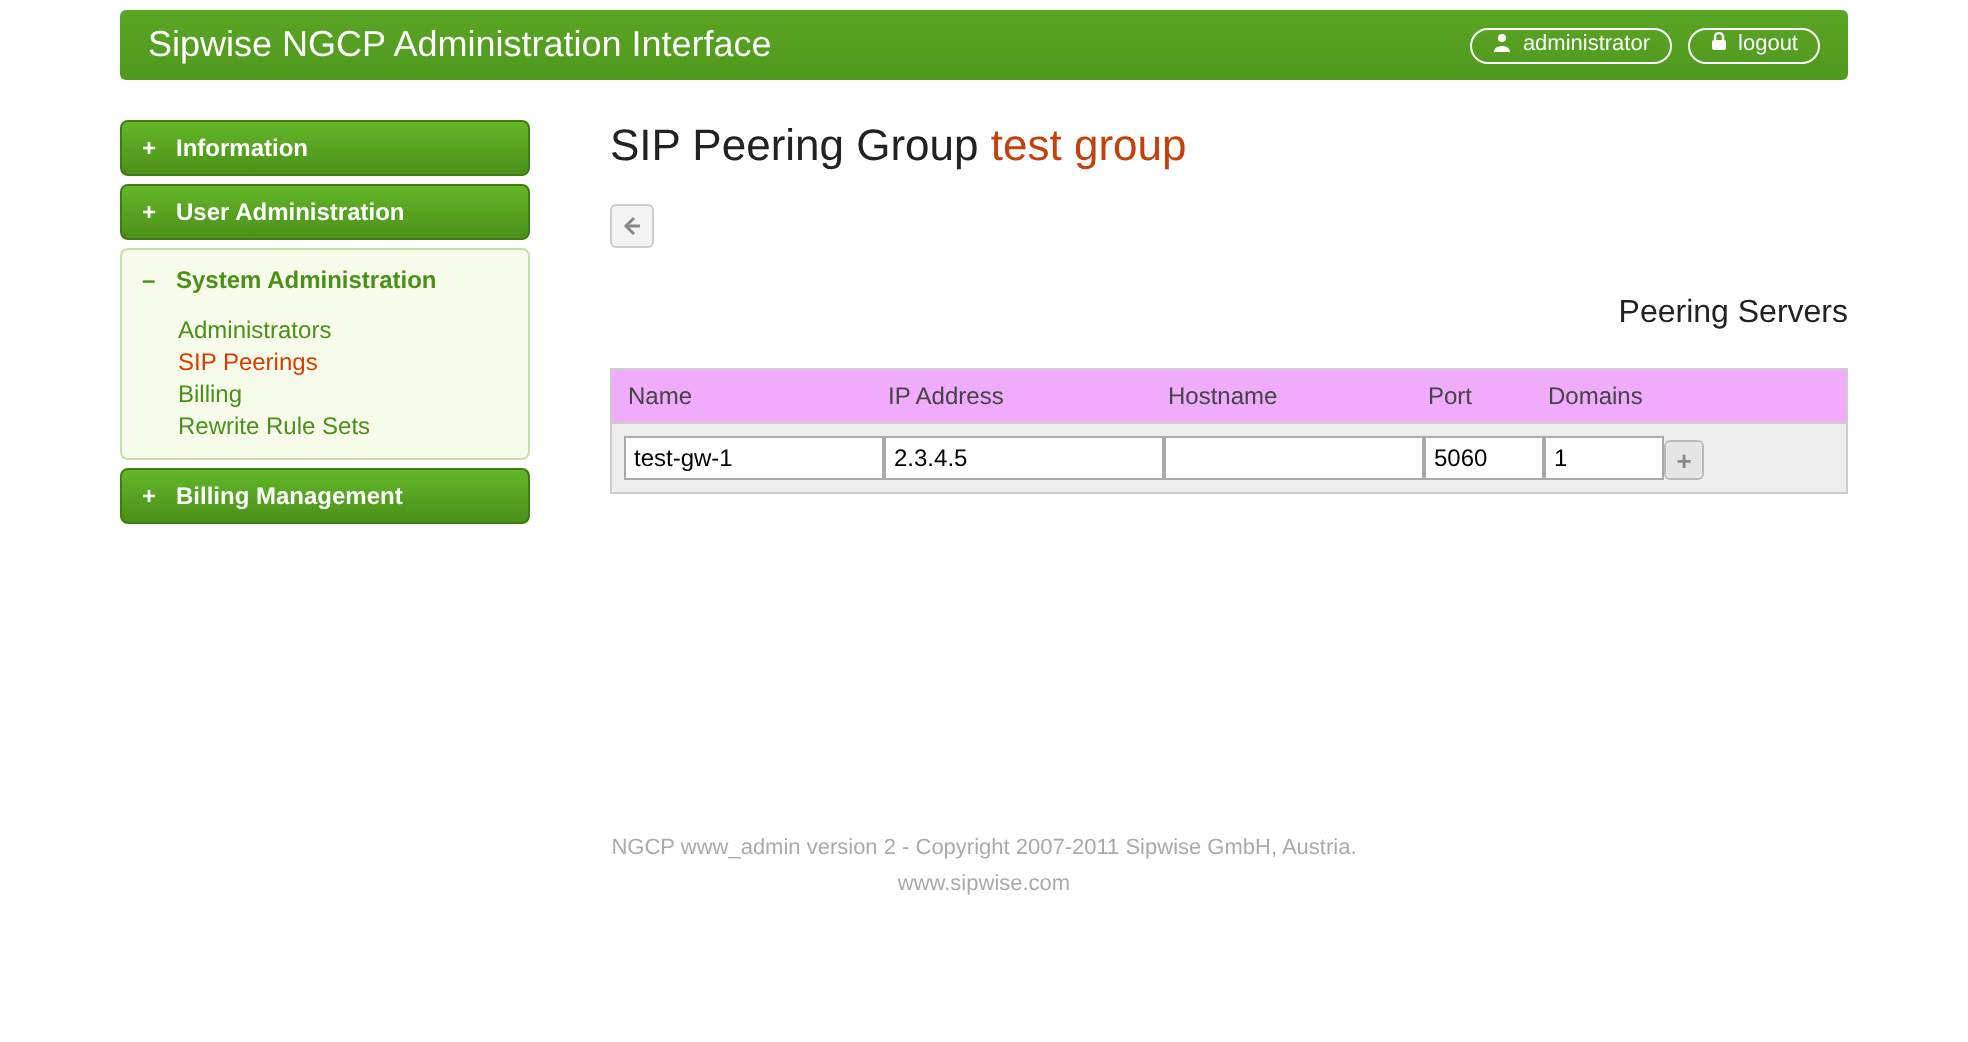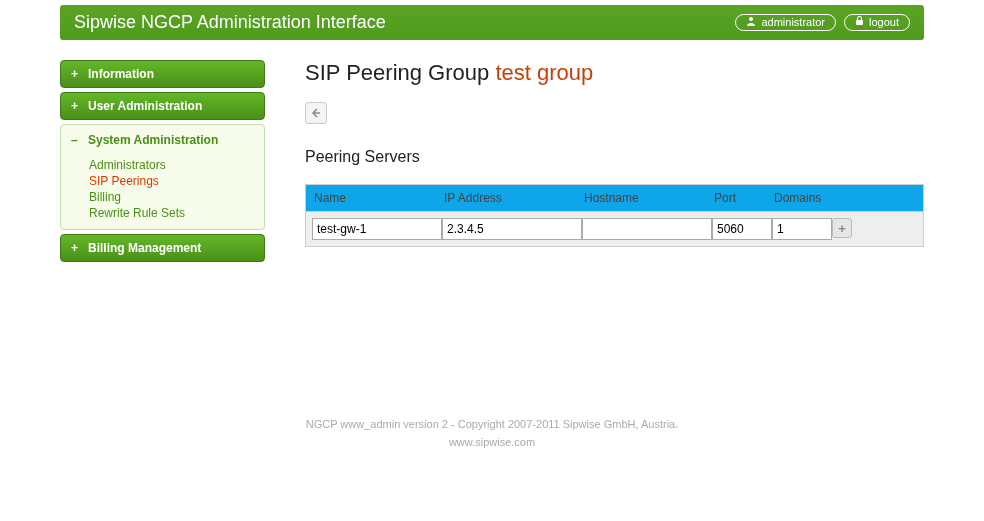--- a/index.html
+++ b/index.html
@@ -128,38 +128,39 @@
     border-radius: 3px;
     cursor: pointer;
     margin-bottom: 24px;
   }
   .back-btn svg { display:block; }
   .section-title {
     font-size: 16px;
     font-weight: normal;
     color: #222;
     margin-bottom: 18px;
+    text-align: right;
   }
   .table {
     border: 1px solid #ccc;
     width: 100%;
   }
   .table-head {
     display: flex;
-    background: #0ea5e9;
+    background: #f0abfc;
     border-bottom: 1px solid #ccc;
     font-size: 12px;
     color: #444;
   }
   .table-head > div { padding: 6px 8px; }
   .table-row {
     display: flex;
     padding: 6px 6px;
     background: #eee;
-    align-items: flex-start;
+    align-items: flex-end;
   }
   .col-name   { width: 130px; }
   .col-ip     { width: 140px; }
   .col-host   { width: 130px; }
   .col-port   { width: 60px;  }
   .col-weight { width: 60px;  }
   .col-action { width: 30px;  }
   .table-row input {
     width: 100%;
     font-size: 12px;

